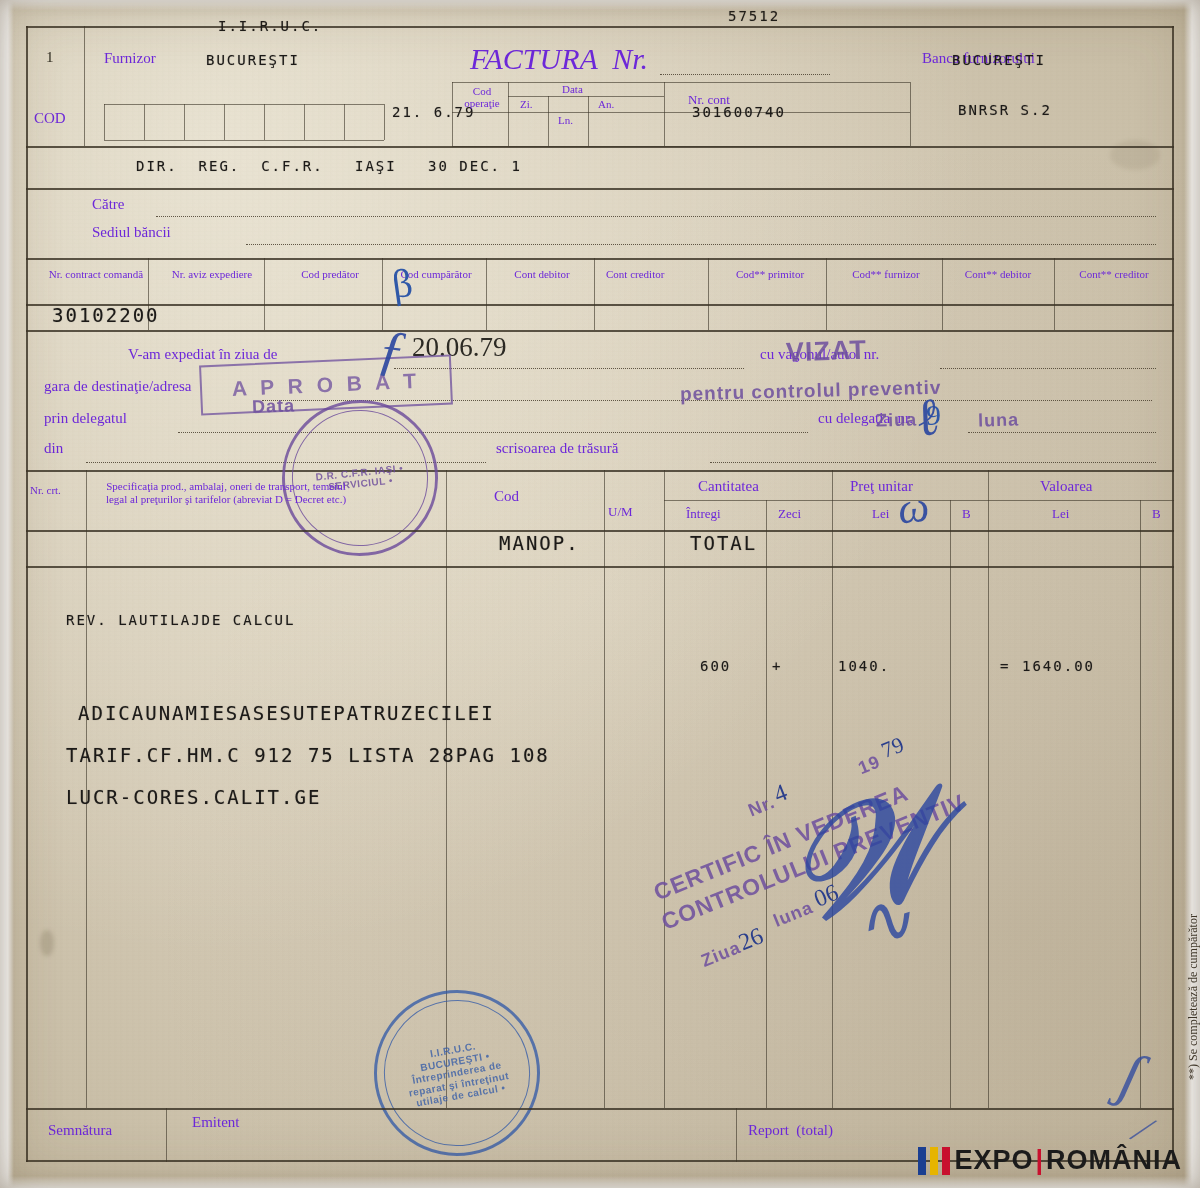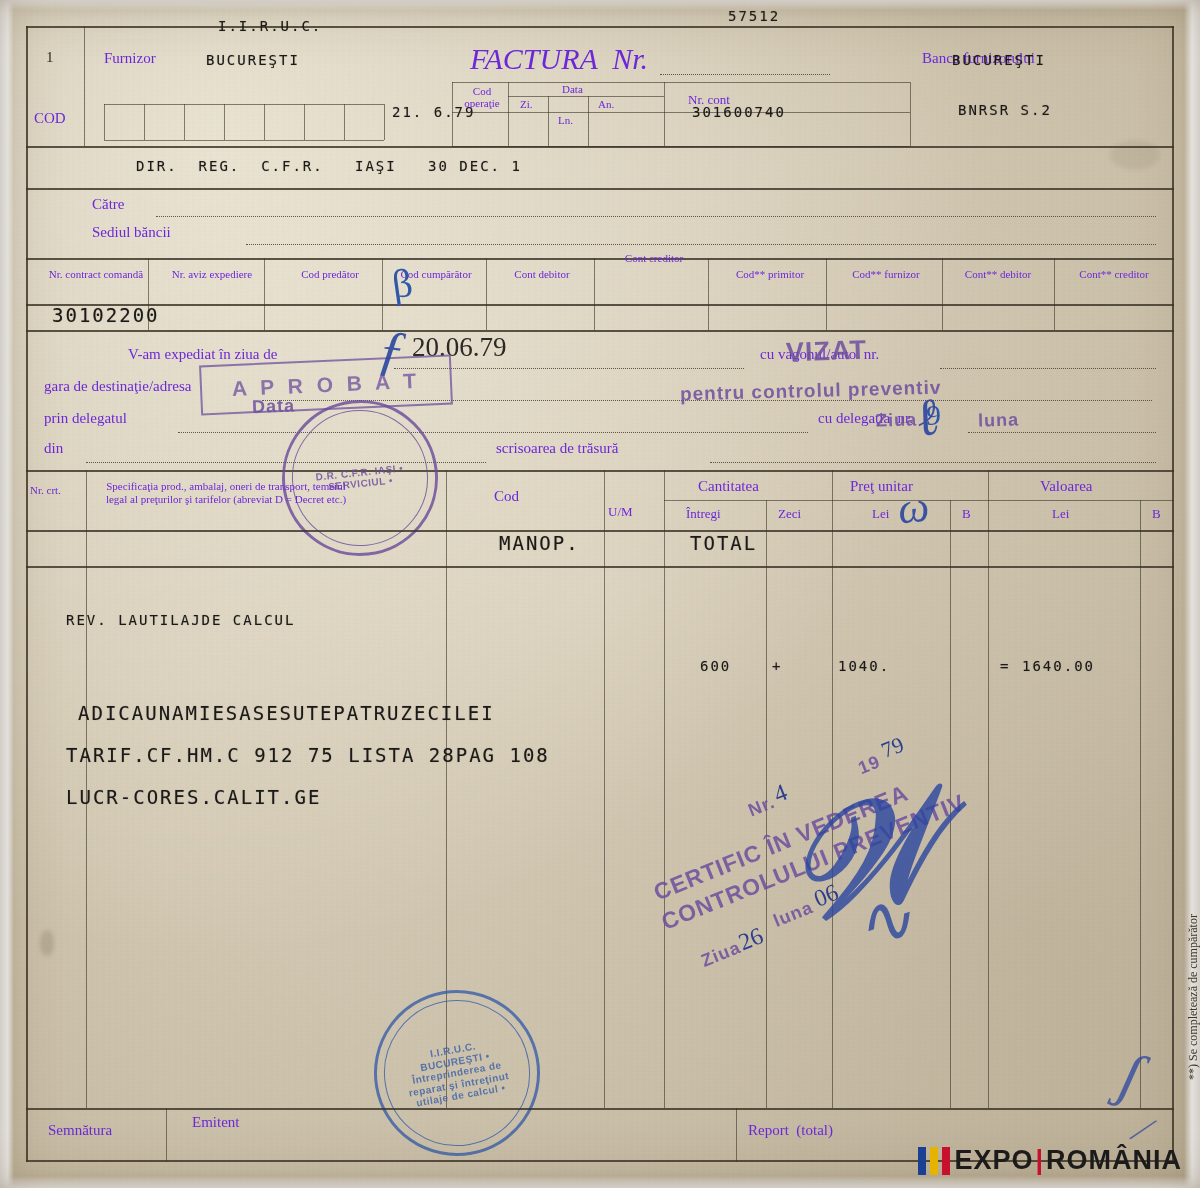--- a/index.html
+++ b/index.html
@@ -280,21 +280,21 @@
   <div class="ln v vthin" style="left:708px;top:258px;height:72px;"></div>
   <div class="ln v vthin" style="left:826px;top:258px;height:72px;"></div>
   <div class="ln v vthin" style="left:942px;top:258px;height:72px;"></div>
   <div class="ln v vthin" style="left:1054px;top:258px;height:72px;"></div>
 
   <div class="txt tiny print" style="left:48px;top:268px;width:96px;white-space:normal;text-align:center;line-height:1.15;">Nr. contract comandă</div>
   <div class="txt tiny print" style="left:166px;top:268px;width:92px;white-space:normal;text-align:center;line-height:1.15;">Nr. aviz expediere</div>
   <div class="txt tiny print" style="left:284px;top:268px;width:92px;white-space:normal;text-align:center;line-height:1.15;">Cod predător</div>
   <div class="txt tiny print" style="left:390px;top:268px;width:92px;white-space:normal;text-align:center;line-height:1.15;">Cod cumpărător</div>
   <div class="txt tiny print" style="left:496px;top:268px;width:92px;white-space:normal;text-align:center;line-height:1.15;">Cont debitor</div>
-  <div class="txt tiny print" style="left:606px;top:252px;width:96px;white-space:normal;text-align:center;line-height:1.15;">Cont creditor</div>
+  <div class="txt tiny print" style="left:606px;top:268px;width:96px;white-space:normal;line-height:1.15;">Cont creditor</div>
   <div class="txt tiny print" style="left:720px;top:268px;width:100px;white-space:normal;text-align:center;line-height:1.15;">Cod** primitor</div>
   <div class="txt tiny print" style="left:836px;top:268px;width:100px;white-space:normal;text-align:center;line-height:1.15;">Cod** furnizor</div>
   <div class="txt tiny print" style="left:948px;top:268px;width:100px;white-space:normal;text-align:center;line-height:1.15;">Cont** debitor</div>
   <div class="txt tiny print" style="left:1062px;top:268px;width:104px;white-space:normal;text-align:center;line-height:1.15;">Cont** creditor</div>
 
   <div class="tw tw-md" style="left:52px;top:304px;">30102200</div>
 
   <div class="txt md print" style="left:128px;top:346px;">V-am expediat în ziua de</div>
   <div class="dotted" style="left:394px;top:368px;width:350px;"></div>
   <div class="ink" style="left:412px;top:332px;font-size:27px;color:#2c2a24;">20.06.79</div>

